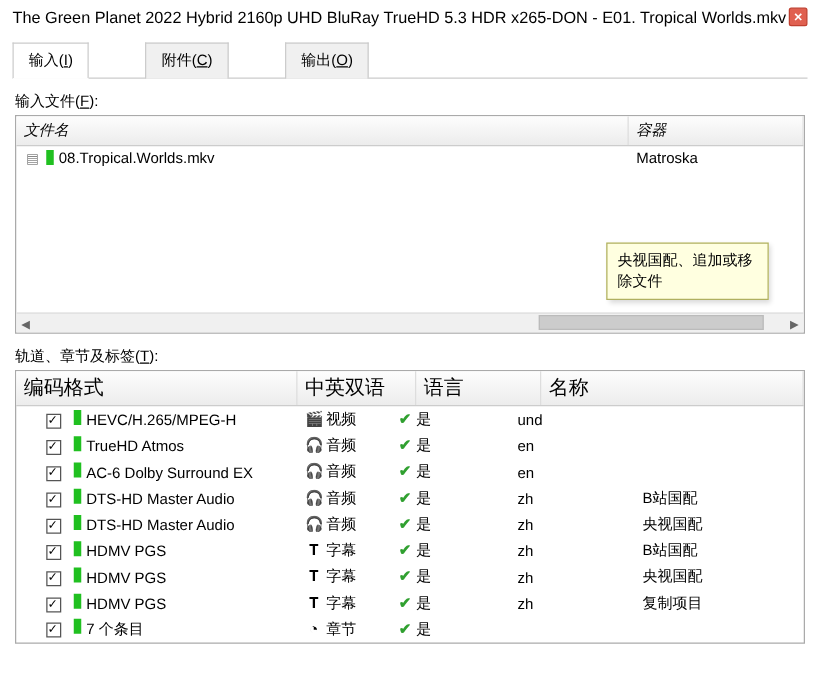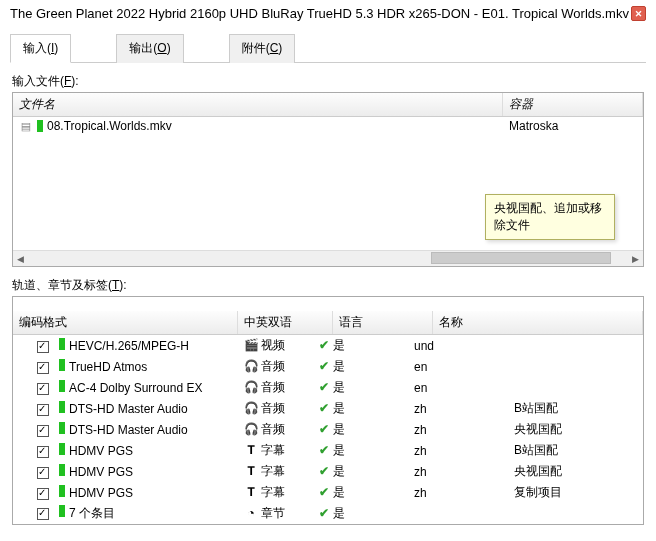--- a/index.html
+++ b/index.html
@@ -127,22 +127,21 @@
   }
   .scrollbar-h .arrow { padding: 0 4px; }
   .track-grid {
     margin: 0 12px 12px;
     border: 1px solid #aaa;
   }
   .track-header {
     display: flex;
     background: linear-gradient(#fdfdfd, #ececec);
     border-bottom: 1px solid #ccc;
-    font-size: 12px;
-    margin-top: 14px;
+    font-size: 16px;
   }
   .track-header > div {
     padding: 3px 6px;
     border-right: 1px solid #ddd;
   }
   .col-codec { width: 225px; }
   .col-type  { width: 75px; }
   .col-copy  { width: 95px; }
   .col-lang  { width: 100px; }
   .col-name  { flex: 1; }
@@ -177,22 +176,22 @@
 </head>
 <body>
 
 <div class="titlebar">
   <span class="title">The Green Planet 2022 Hybrid 2160p UHD BluRay TrueHD 5.3 HDR x265-DON - E01. Tropical Worlds.mkv</span>
   <span class="close-icon">✕</span>
 </div>
 
 <div class="tabs">
   <div class="tab active">输入(<span class="u">I</span>)</div>
+  <div class="tab">附件(<span class="u">C</span>)</div>
   <div class="tab">输出(<span class="u">O</span>)</div>
-  <div class="tab">附件(<span class="u">C</span>)</div>
 </div>
 
 <div class="section-label">输入文件(<span class="u">F</span>):</div>
 
 <div class="file-grid">
   <div class="grid-header">
     <div style="width:490px">文件名</div>
     <div style="flex:1">容器</div>
   </div>
   <div class="file-row">
@@ -229,21 +228,21 @@
         <div class="col-name"><span></span></div>
       </div>
       <div class="track-row">
         <div class="col-codec"><span class="checkbox"></span><span class="color-chip"></span><span>TrueHD Atmos</span></div>
         <div class="col-type"><span class="type-icon">🎧</span><span>音频</span></div>
         <div class="col-copy"><span class="check-yes">✔</span><span>是</span></div>
         <div class="col-lang"><span>en</span></div>
         <div class="col-name"><span></span></div>
       </div>
       <div class="track-row">
-        <div class="col-codec"><span class="checkbox"></span><span class="color-chip"></span><span>AC-4 Dolby Surround EX</span></div>
+        <div class="col-codec"><span class="checkbox"></span><span class="color-chip"></span><span>AC-6 Dolby Surround EX</span></div>
         <div class="col-type"><span class="type-icon">🎧</span><span>音频</span></div>
         <div class="col-copy"><span class="check-yes">✔</span><span>是</span></div>
         <div class="col-lang"><span>en</span></div>
         <div class="col-name"><span></span></div>
       </div>
       <div class="track-row">
         <div class="col-codec"><span class="checkbox"></span><span class="color-chip"></span><span>DTS-HD Master Audio</span></div>
         <div class="col-type"><span class="type-icon">🎧</span><span>音频</span></div>
         <div class="col-copy"><span class="check-yes">✔</span><span>是</span></div>
         <div class="col-lang"><span>zh</span></div>

